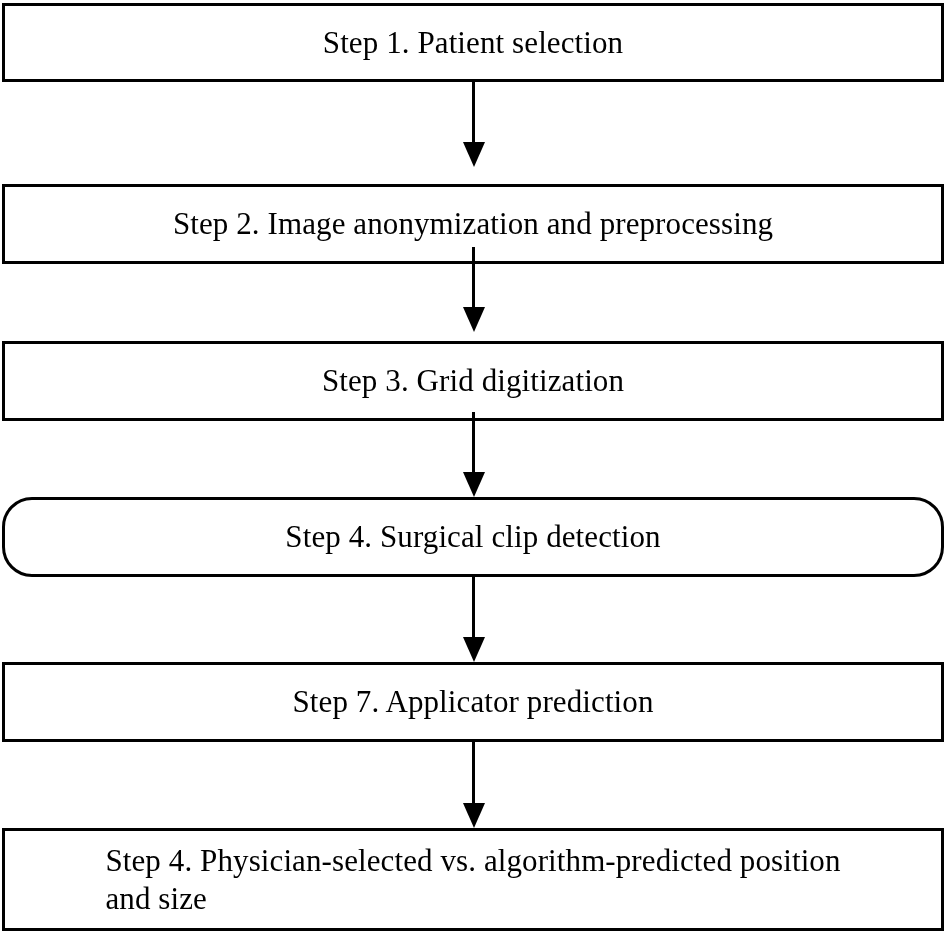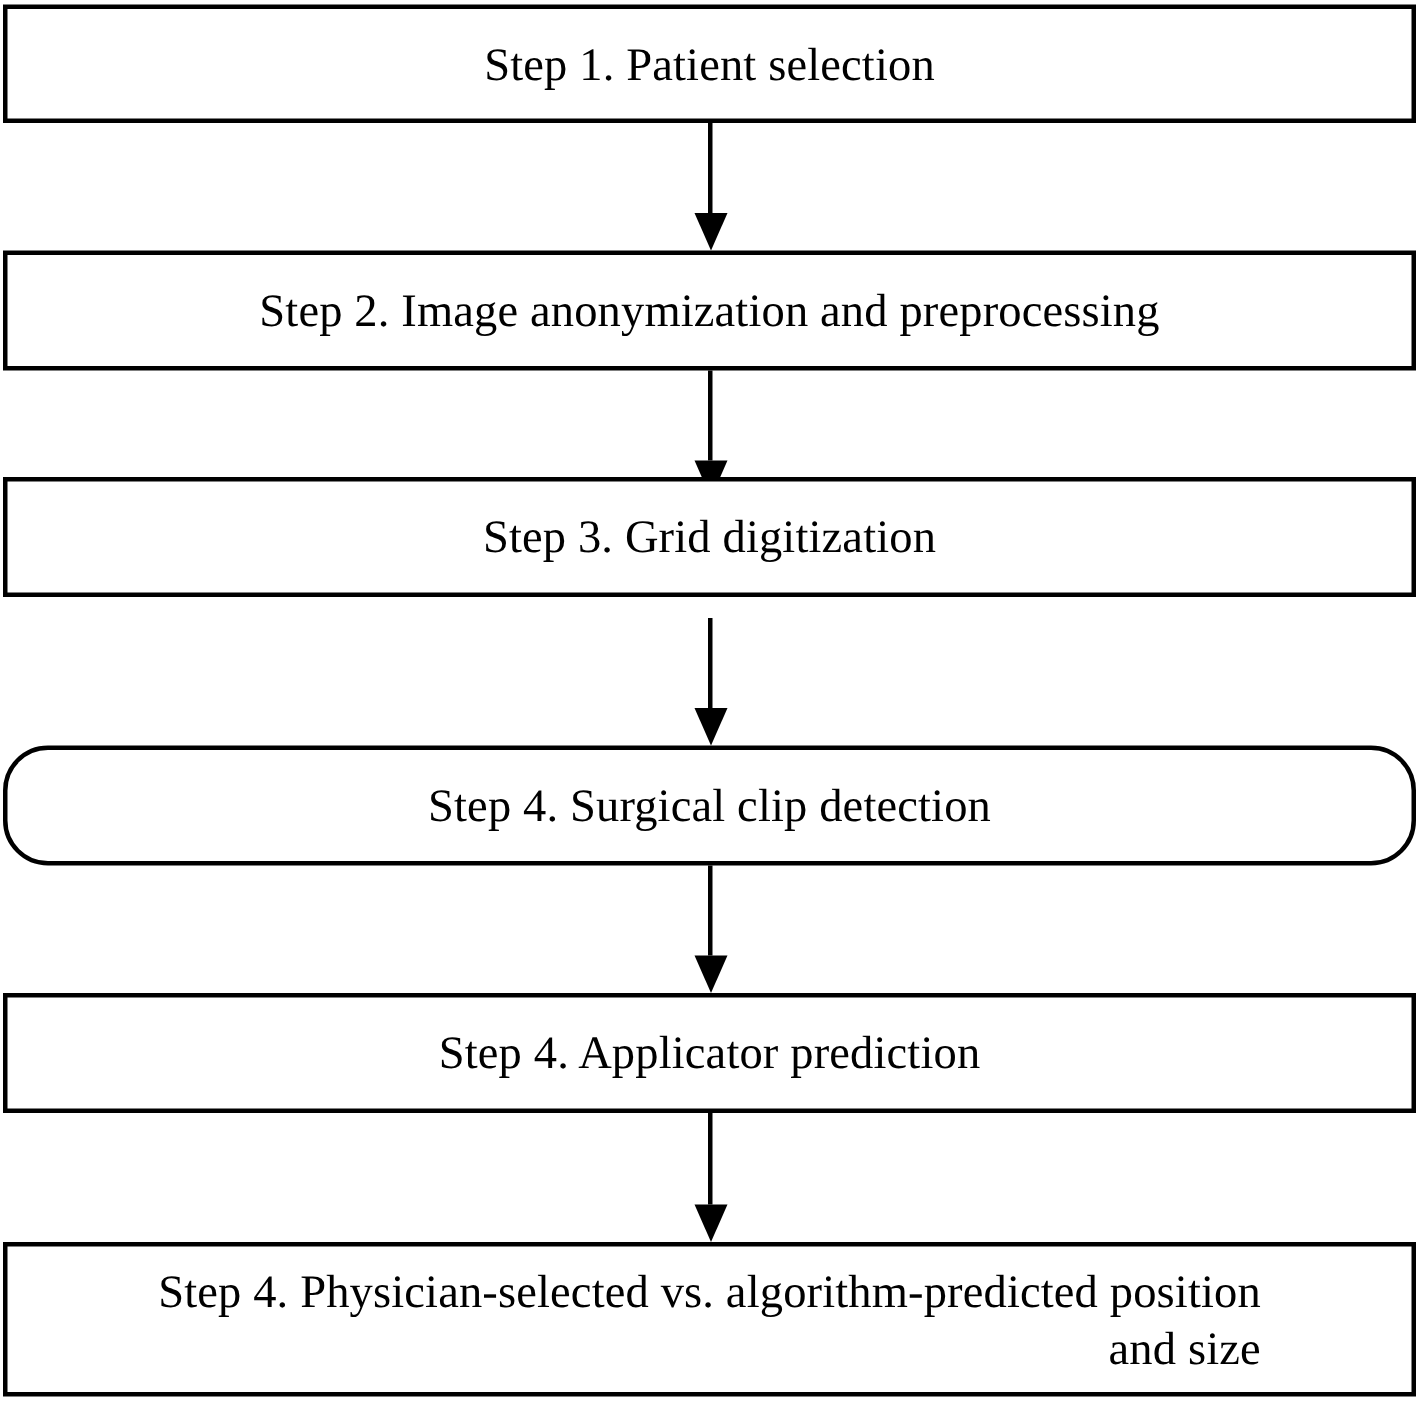--- a/index.html
+++ b/index.html
@@ -25,37 +25,37 @@
   .step-box {
     position: absolute;
     left: 2px;
     width: 942px;
     box-sizing: border-box;
     border: 3px solid #000000;
     background: #ffffff;
     display: flex;
     align-items: center;
     justify-content: center;
-    text-align: right;
+    text-align: left;
   }
 
   .step-label {
     display: block;
     font-size: 31px;
     line-height: 38px;
     letter-spacing: 0.1px;
     color: #000000;
     padding: 0 16px;
     white-space: pre-line;
   }
 
   
   .box-1 { top: 3px;   height: 79px; }
-  .box-2 { top: 167px; height: 80px; }
-  .box-3 { top: 318px; height: 80px; }
+  .box-2 { top: 184px; height: 80px; }
+  .box-3 { top: 341px; height: 80px; }
   .box-4 { top: 497px; height: 80px; border-radius: 30px; }
   .box-5 { top: 662px; height: 80px; }
   .box-6 { top: 828px; height: 103px; }
 
   
   .connector {
     position: absolute;
     width: 26px;
     margin-left: -13px;
     left: 474px;
@@ -125,21 +125,21 @@
   <div class="step-box box-4">
     <span class="step-label">Step 4. Surgical clip detection</span>
   </div>
 
   <div class="connector conn-4">
     <span class="shaft"></span>
     <span class="head"></span>
   </div>
 
   <div class="step-box box-5">
-    <span class="step-label">Step 4. Applicator prediction</span>
+    <span class="step-label">Step 7. Applicator prediction</span>
   </div>
 
   <div class="connector conn-5">
     <span class="shaft"></span>
     <span class="head"></span>
   </div>
 
   <div class="step-box box-6">
     <span class="step-label">Step 4. Physician-selected vs. algorithm-predicted position
 and size</span>

